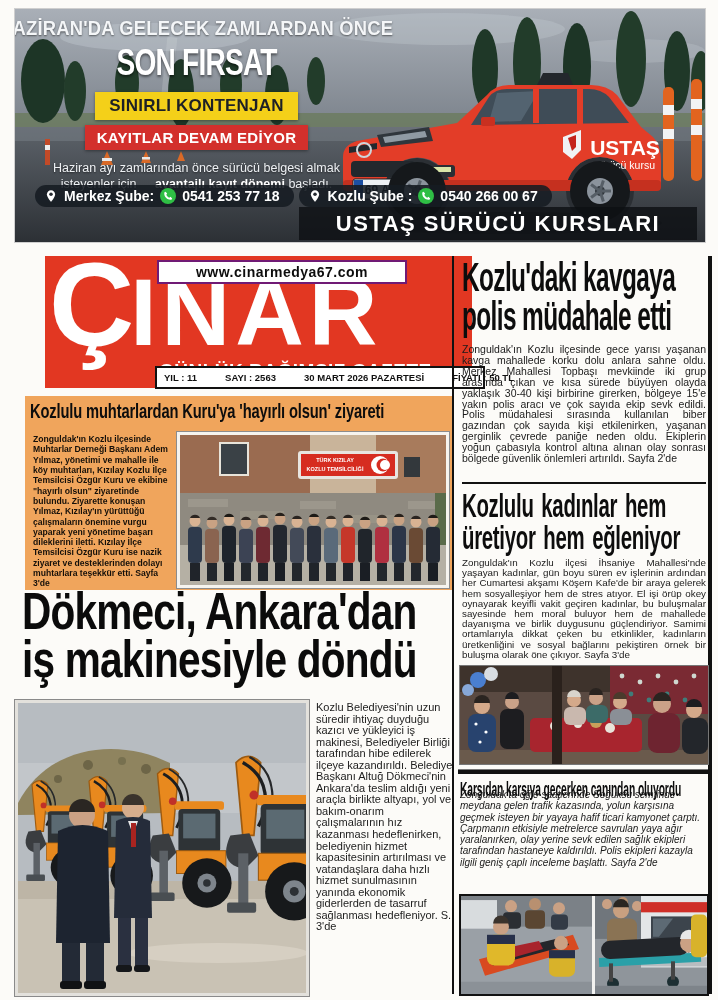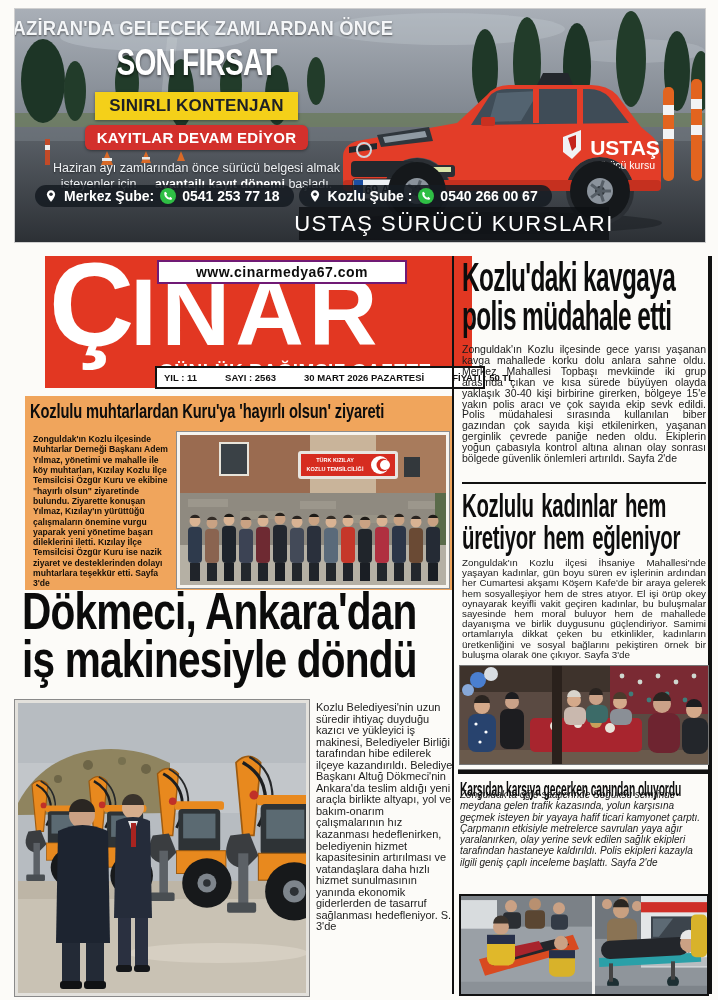--- a/index.html
+++ b/index.html
@@ -9,33 +9,33 @@
   .ad{position:absolute;left:14px;top:8px;width:690px;height:233px;overflow:hidden;border:1px solid #cfcfcf;background:#565c63;}
   .ad svg.scene{position:absolute;left:0;top:0;width:100%;height:100%;}
   .ad-stack{position:absolute;left:14px;top:8px;width:335px;display:flex;flex-direction:column;align-items:center;z-index:3;}
   .ad-headline{color:#f4f6f8;font-weight:bold;font-size:20px;letter-spacing:.2px;white-space:nowrap;
                transform:scaleX(.92);transform-origin:center top;text-shadow:0 1px 2px rgba(0,0,0,.5);}
   .ad-big{color:#ffffff;font-weight:bold;font-size:36px;letter-spacing:-1px;white-space:nowrap;
           transform:scaleX(.78);transform-origin:center top;margin:2px 0 8px 0;text-shadow:0 2px 3px rgba(0,0,0,.5);}
   .badge-yellow{background:#f4d019;color:#1d2026;font-weight:bold;font-size:17px;padding:4px 14px;
                 margin-bottom:5px;letter-spacing:.2px;box-shadow:0 1px 3px rgba(0,0,0,.4);white-space:nowrap;}
   .badge-red{background:#d3302c;color:#fff;font-weight:bold;font-size:15px;padding:4px 12px;
-             margin-bottom:10px;letter-spacing:.3px;box-shadow:0 1px 3px rgba(0,0,0,.4);white-space:nowrap;border-radius:6px;}
+             margin-bottom:10px;letter-spacing:.3px;box-shadow:0 1px 3px rgba(0,0,0,.4);white-space:nowrap;}
   .ad-para{color:#eef1f4;font-size:12.5px;line-height:1.3;text-align:center;width:320px;
            text-shadow:0 1px 2px rgba(0,0,0,.55);}
   .ad-para b{color:#ffffff;margin-left:15px;}
   .phones{position:absolute;left:20px;top:176px;display:flex;flex-direction:row;gap:5px;z-index:4;}
   .phone-row{display:flex;align-items:center;gap:6px;background:rgba(22,27,34,.88);border-radius:14px;
              padding:3px 14px 3px 9px;color:#fff;font-weight:bold;font-size:14px;white-space:nowrap;width:max-content;}
   .mini-ico{width:14px;height:14px;display:inline-block;}
   .phone-circle{width:16px;height:16px;border-radius:50%;background:#2fbf45;display:inline-flex;
                 align-items:center;justify-content:center;}
   .phone-circle svg{width:10px;height:10px;}
-  .ad-bottombar{position:absolute;left:284px;top:198px;width:310px;height:33px;background:rgba(14,16,19,.82);
-                color:#fff;font-weight:normal;font-size:22px;letter-spacing:1.5px;display:flex;align-items:center;
+  .ad-bottombar{position:absolute;left:284px;top:198px;width:398px;height:33px;background:rgba(14,16,19,.82);
+                color:#fff;font-weight:bold;font-size:22px;letter-spacing:1.5px;display:flex;align-items:center;
                 justify-content:center;z-index:4;white-space:nowrap;}
   
   .masthead{position:absolute;left:25px;top:256px;width:427px;height:132px;background:#e23722;overflow:visible;margin-left:20px;}
   .www-bar{position:absolute;left:112px;top:4px;width:246px;height:20px;background:#fff;border:2px solid #701a75;
            display:flex;align-items:center;justify-content:center;font-weight:bold;font-size:14px;color:#0d0d0d;letter-spacing:.5px;}
   .logo{position:absolute;left:4px;top:-2px;color:#fff;white-space:nowrap;line-height:.85;}
   .logo .c{font-size:118px;font-weight:bold;letter-spacing:-4px;}
   .logo .rest{font-size:95px;font-weight:bold;letter-spacing:5px;}
   .tagline{position:absolute;left:114px;top:104px;color:#fff;font-weight:bold;font-size:19px;letter-spacing:.5px;white-space:nowrap;}
   .info-bar{position:absolute;left:110px;top:110px;width:312px;height:19px;background:#fff;border:2px solid #111;

